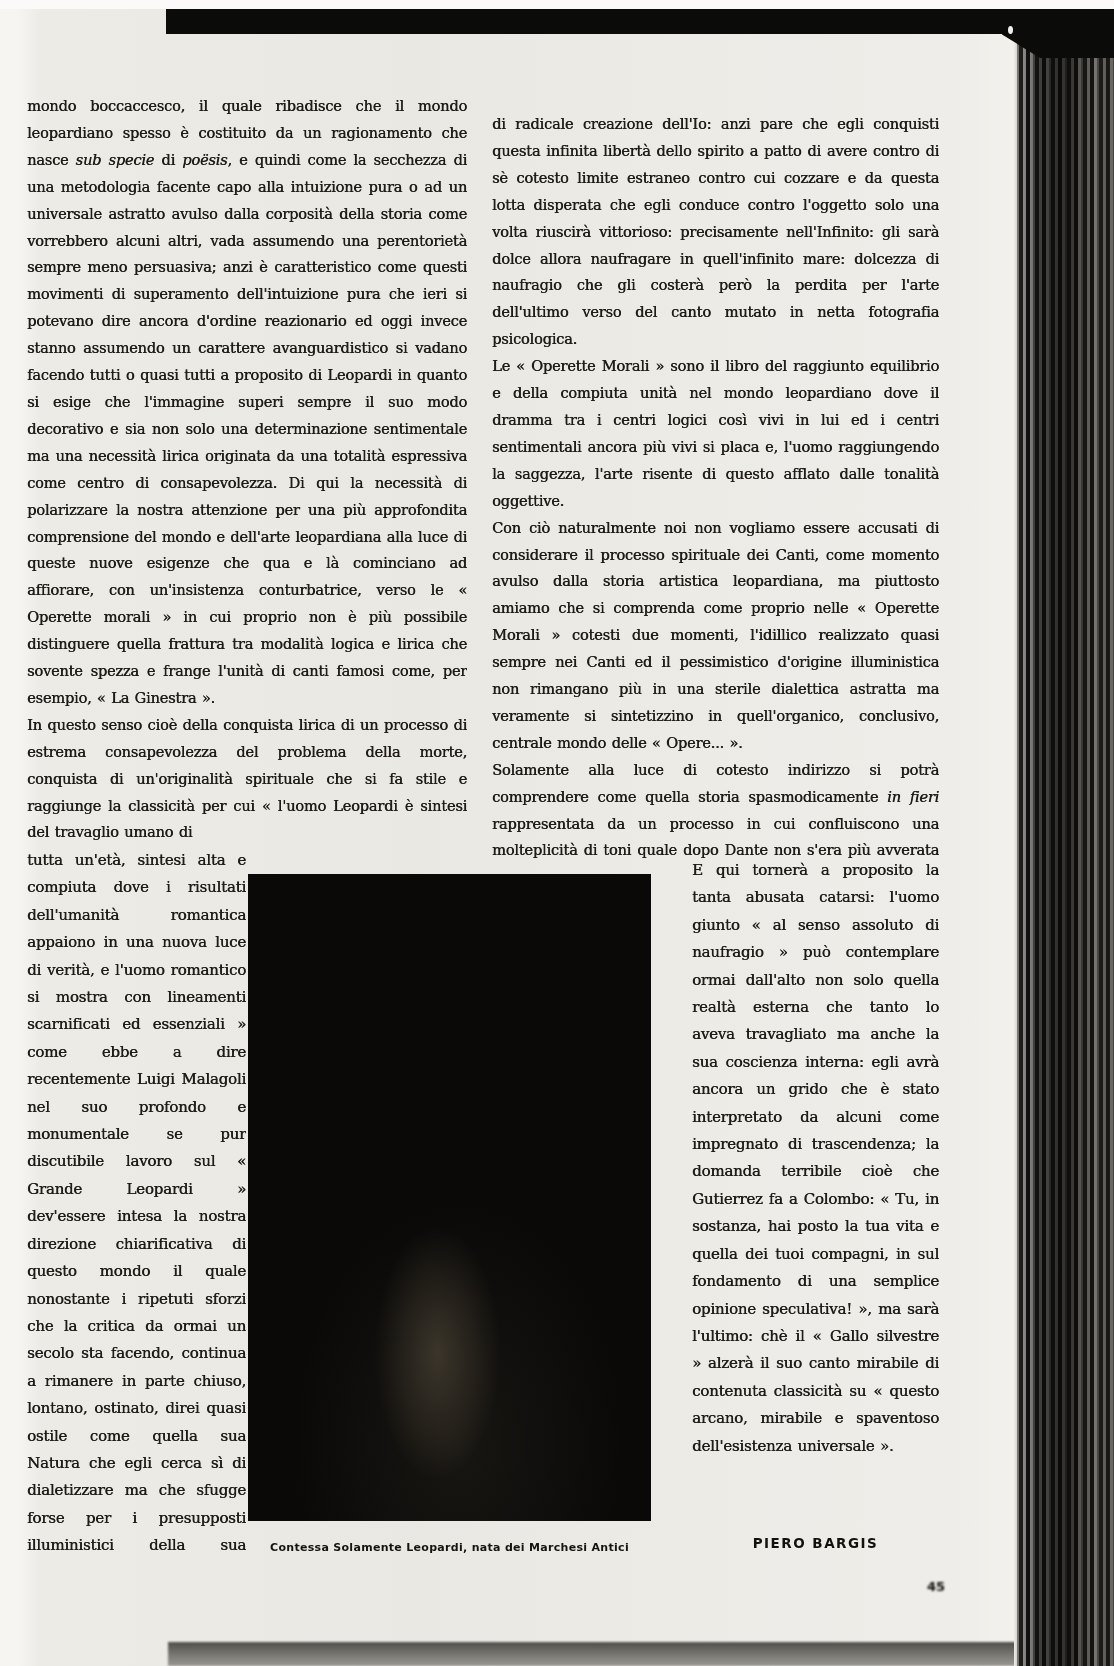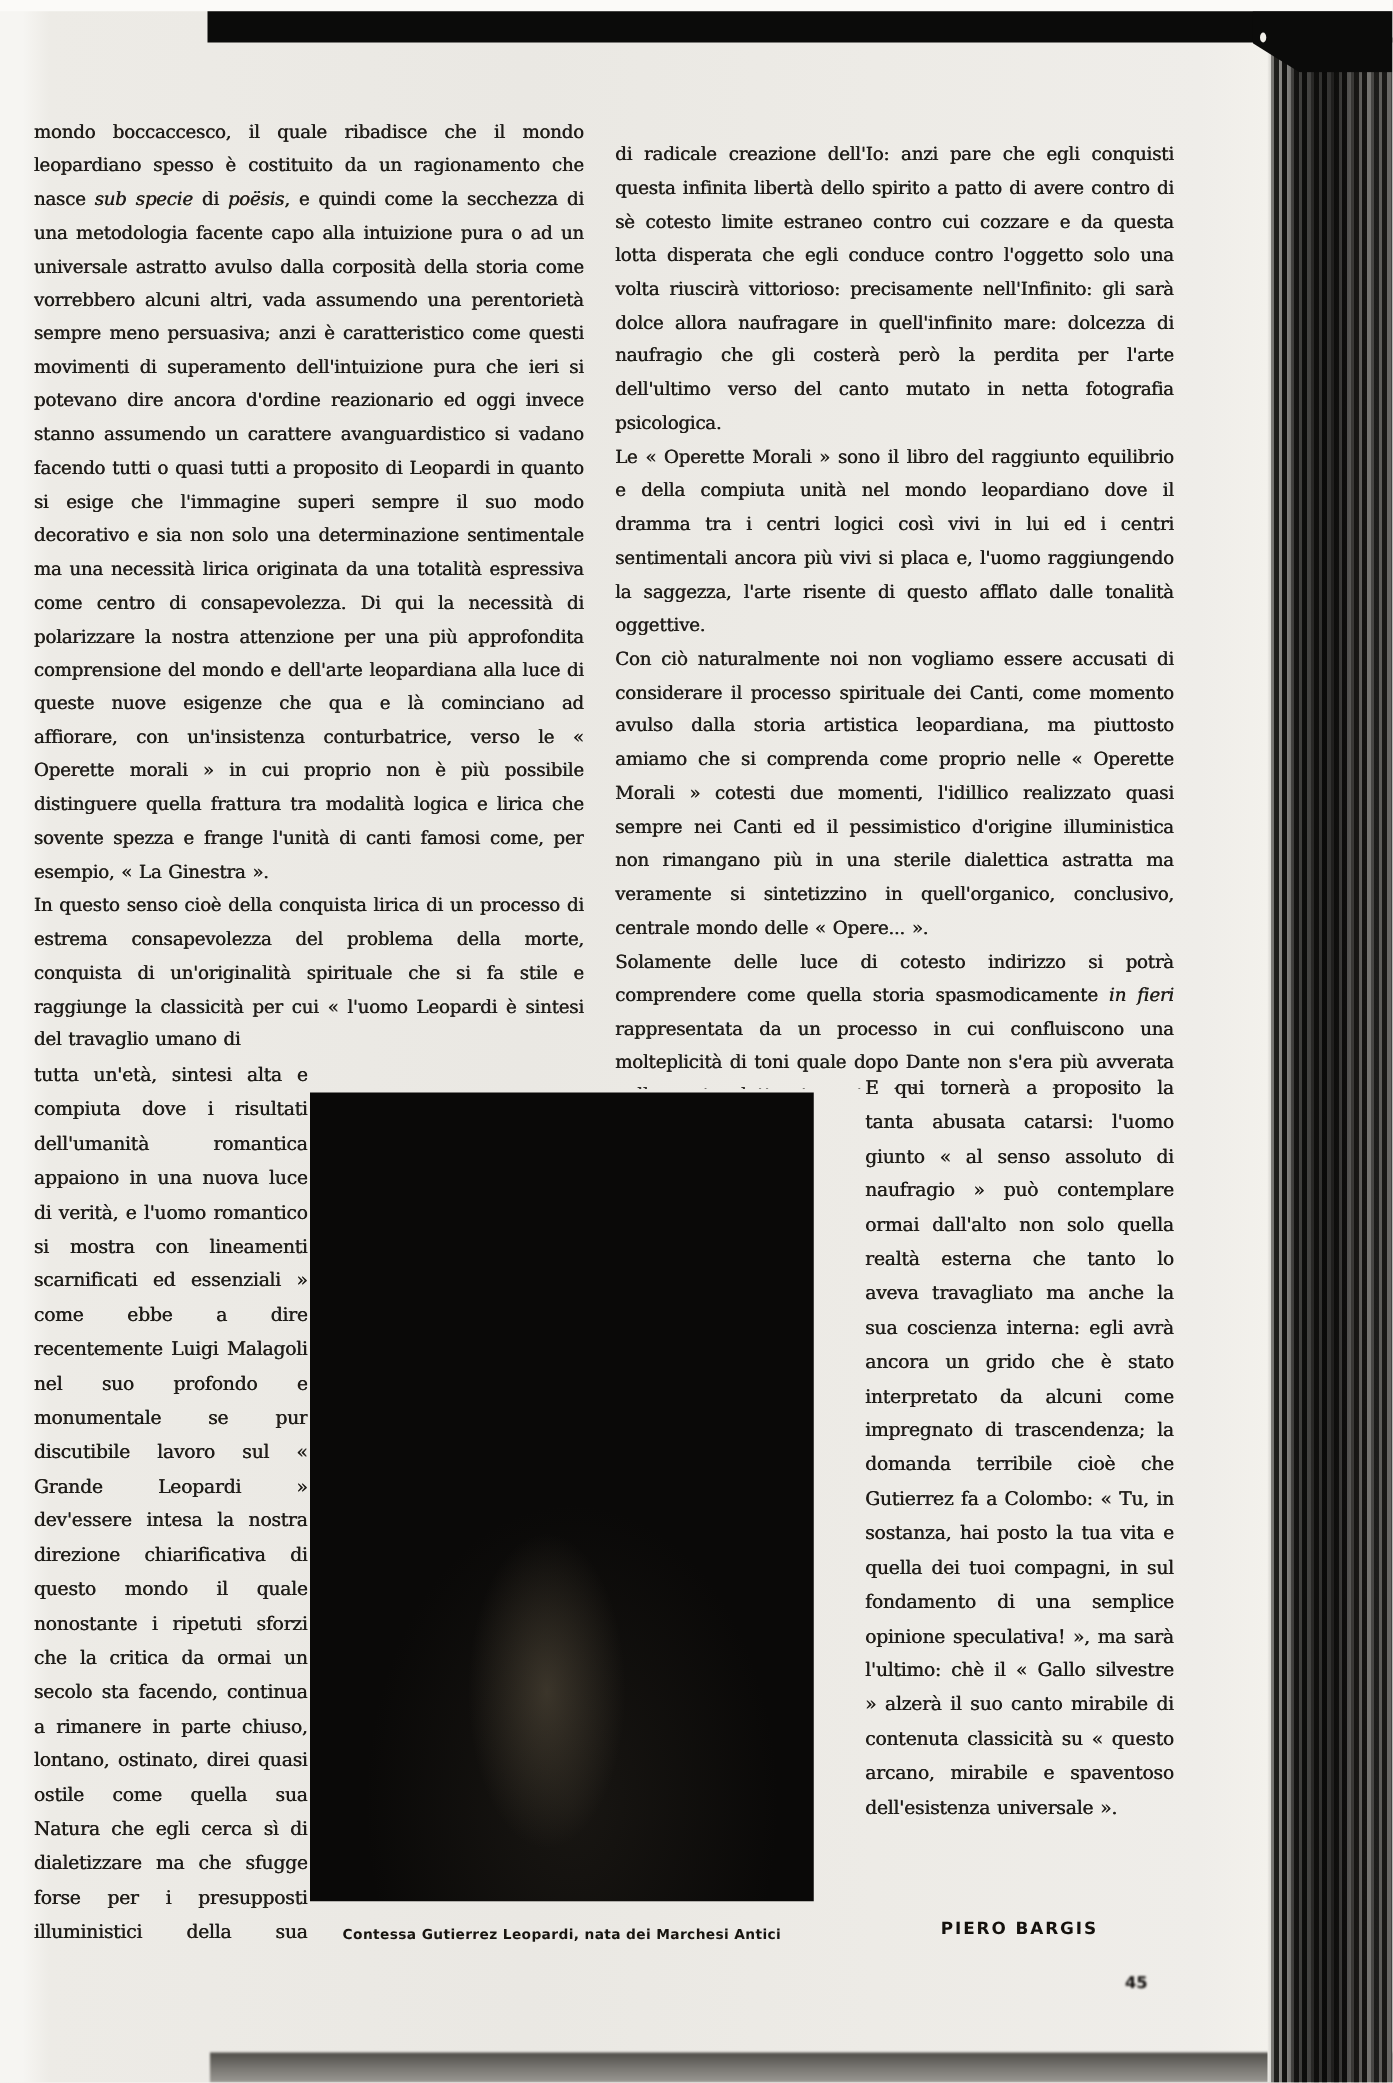--- a/index.html
+++ b/index.html
@@ -57,21 +57,21 @@
     position:absolute;left:248px;top:1541px;width:403px;z-index:2;
     font-family:"DejaVu Sans", sans-serif;font-weight:bold;font-size:11px;
     letter-spacing:0.3px;color:#17140f;text-align:center;filter:blur(0.4px);
   }
   .byline{
     position:absolute;left:692px;top:1535px;width:247px;text-align:center;
     font-family:"DejaVu Sans", sans-serif;font-weight:bold;font-size:13.5px;
     letter-spacing:1.5px;color:#14110d;filter:blur(0.3px);
   }
   .page-number{
-    position:absolute;left:900px;top:1579px;width:45px;
+    position:absolute;left:900px;top:1579px;width:45px;text-align:right;
     font-family:"DejaVu Sans", sans-serif;font-weight:bold;font-size:13px;
     color:#0e0c0a;filter:blur(0.8px);
   }
 </style>
 </head>
 <body>
 
 <div class="paper"></div>
 
 <div class="top-strip-white"></div>
@@ -83,28 +83,28 @@
 
 <section class="col col-wide left-top">
   <p><span>mondo boccaccesco, il quale ribadisce che il mondo leopardiano spesso è costituito da un ragionamento che nasce </span><em>sub specie</em><span> di </span><em>poësis</em><span>, e quindi come la secchezza di una metodologia facente capo alla intuizione pura o ad un universale astratto avulso dalla corposità della storia come vorrebbero alcuni altri, vada assumendo una perentorietà sempre meno persuasiva; anzi è caratteristico come questi movimenti di superamento dell'intuizione pura che ieri si potevano dire ancora d'ordine reazionario ed oggi invece stanno assumendo un carattere avanguardistico si vadano facendo tutti o quasi tutti a proposito di Leopardi in quanto si esige che l'immagine superi sempre il suo modo decorativo e sia non solo una determinazione sentimentale ma una necessità lirica originata da una totalità espressiva come centro di consapevolezza. Di qui la necessità di polarizzare la nostra attenzione per una più approfondita comprensione del mondo e dell'arte leopardiana alla luce di queste nuove esigenze che qua e là cominciano ad affiorare, con un'insistenza conturbatrice, verso le « Operette morali » in cui proprio non è più possibile distinguere quella frattura tra modalità logica e lirica che sovente spezza e frange l'unità di canti famosi come, per esempio, « La Ginestra ».</span></p>
   <p>In questo senso cioè della conquista lirica di un processo di estrema consapevolezza del problema della morte, conquista di un'originalità spirituale che si fa stile e raggiunge la classicità per cui « l'uomo Leopardi è sintesi del travaglio umano di</p>
 </section>
 
 <section class="col col-wide right-top">
   <p>di radicale creazione dell'Io: anzi pare che egli conquisti questa infinita libertà dello spirito a patto di avere contro di sè cotesto limite estraneo contro cui cozzare e da questa lotta disperata che egli conduce contro l'oggetto solo una volta riuscirà vittorioso: precisamente nell'Infinito: gli sarà dolce allora naufragare in quell'infinito mare: dolcezza di naufragio che gli costerà però la perdita per l'arte dell'ultimo verso del canto mutato in netta fotografia psicologica.</p>
   <p>Le « Operette Morali » sono il libro del raggiunto equilibrio e della compiuta unità nel mondo leopardiano dove il dramma tra i centri logici così vivi in lui ed i centri sentimentali ancora più vivi si placa e, l'uomo raggiungendo la saggezza, l'arte risente di questo afflato dalle tonalità oggettive.</p>
   <p>Con ciò naturalmente noi non vogliamo essere accusati di considerare il processo spirituale dei Canti, come momento avulso dalla storia artistica leopardiana, ma piuttosto amiamo che si comprenda come proprio nelle « Operette Morali » cotesti due momenti, l'idillico realizzato quasi sempre nei Canti ed il pessimistico d'origine illuministica non rimangano più in una sterile dialettica astratta ma veramente si sintetizzino in quell'organico, conclusivo, centrale mondo delle « Opere... ».</p>
-  <p><span>Solamente delle luce di cotesto indirizzo si potrà comprendere come quella storia spasmodicamente </span><em>in fieri</em><span> rappresentata da un processo in cui confluiscono una molteplicità di toni quale dopo Dante non s'era più avverata nella nostra letteratura, trovi la sua espressione piena e conclusiva nelle Operette.</span></p>
+  <p><span>Solamente alla luce di cotesto indirizzo si potrà comprendere come quella storia spasmodicamente </span><em>in fieri</em><span> rappresentata da un processo in cui confluiscono una molteplicità di toni quale dopo Dante non s'era più avverata nella nostra letteratura, trovi la sua espressione piena e conclusiva nelle Operette.</span></p>
 </section>
 
 <section class="col col-narrow left-bottom">
   <p>tutta un'età, sintesi alta e compiuta dove i risultati dell'umanità romantica appaiono in una nuova luce di verità, e l'uomo romantico si mostra con lineamenti scarnificati ed essenziali » come ebbe a dire recentemente Luigi Malagoli nel suo profondo e monumentale se pur discutibile lavoro sul « Grande Leopardi » dev'essere intesa la nostra direzione chiarificativa di questo mondo il quale nonostante i ripetuti sforzi che la critica da ormai un secolo sta facendo, continua a rimanere in parte chiuso, lontano, ostinato, direi quasi ostile come quella sua Natura che egli cerca sì di dialetizzare ma che sfugge forse per i presupposti illuministici della sua formazione culturale all'opera</p>
 </section>
 
 <section class="col col-narrow right-bottom">
   <p>E qui tornerà a proposito la tanta abusata catarsi: l'uomo giunto « al senso assoluto di naufragio » può contemplare ormai dall'alto non solo quella realtà esterna che tanto lo aveva travagliato ma anche la sua coscienza interna: egli avrà ancora un grido che è stato interpretato da alcuni come impregnato di trascendenza; la domanda terribile cioè che Gutierrez fa a Colombo: « Tu, in sostanza, hai posto la tua vita e quella dei tuoi compagni, in sul fondamento di una semplice opinione speculativa! », ma sarà l'ultimo: chè il « Gallo silvestre » alzerà il suo canto mirabile di contenuta classicità su « questo arcano, mirabile e spaventoso dell'esistenza universale ».</p>
 </section>
 
 <div class="photo"></div>
-<div class="photo-caption">Contessa Gutierrez Leopardi, nata dei Marchesi Antici</div>
+<div class="photo-caption">Contessa Solamente Leopardi, nata dei Marchesi Antici</div>
 
 <div class="byline">PIERO BARGIS</div>
 <div class="page-number">45</div>
 
 </body></html>

